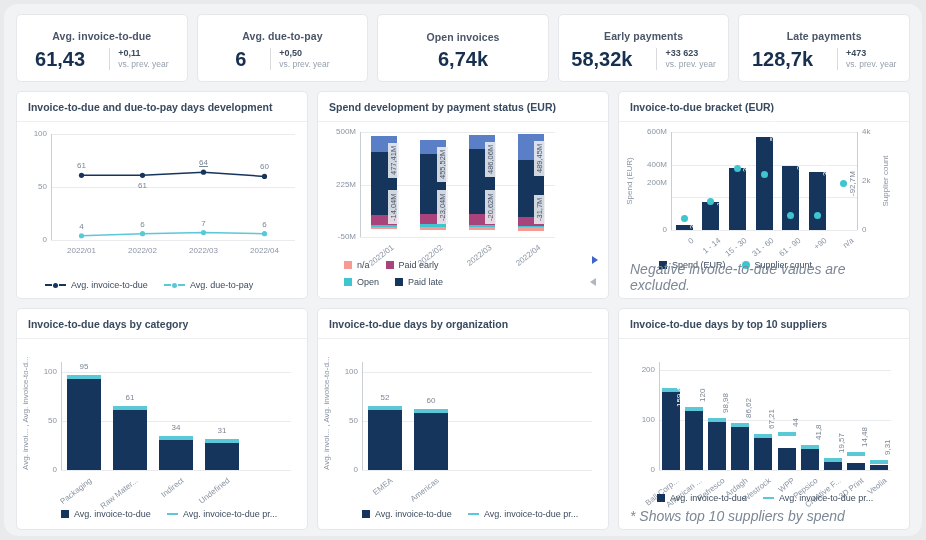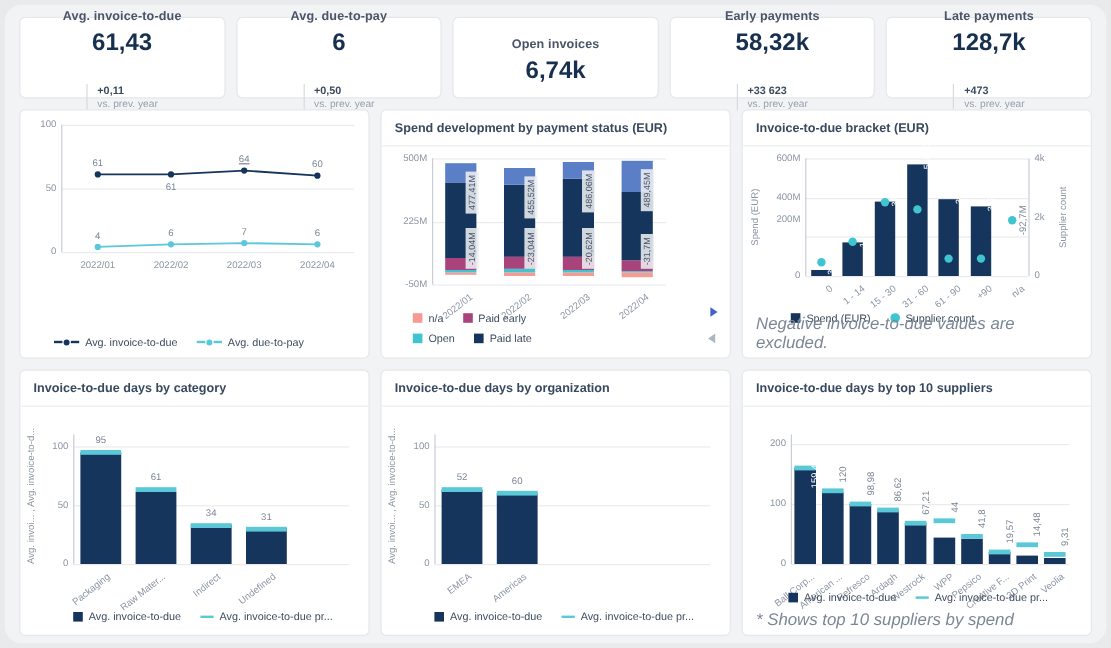--- a/index.html
+++ b/index.html
@@ -23,21 +23,21 @@
     flex: 1; background: #ffffff; border-radius: 5px;
     border: 1px solid #e6e7ea;
     display: flex; flex-direction: column;
     align-items: center; justify-content: center;
     padding-top: 4px;
   }
   .kpi-title {
     font-size: 10.5px; font-weight: bold; color: #4a5568;
     margin-bottom: 6px; letter-spacing: .1px;
   }
-  .kpi-body { display: flex; align-items: center; gap: 24px; flex-direction: column; }
+  .kpi-body { display: flex; align-items: center; gap: 24px; }
   .kpi-value { font-size: 20px; font-weight: bold; color: #17304f; line-height: 1; }
   .kpi-delta { border-left: 1px solid #d8dade; padding-left: 8px; }
   .kpi-delta-v { font-size: 9px; font-weight: bold; color: #3c4a5e; line-height: 1.25; }
   .kpi-delta-l { font-size: 8.5px; color: #96a0ad; line-height: 1.25; }
 
   
   .grid-row { display: flex; gap: 9px; margin-top: 9px; }
   .card {
     flex: 1; background: #ffffff; border-radius: 5px;
     border: 1px solid #e6e7ea;
@@ -157,20 +157,21 @@
           <div class="kpi-delta-v">+473</div>
           <div class="kpi-delta-l">vs. prev. year</div>
         </div>
       </div>
     </div>
   </div>
 
   <div class="grid-row row1">
 
     <div class="card">
+      <div class="card-title">Invoice-to-due and due-to-pay days development</div>
       <div class="card-body" id="plot-development">
           <div class="gridline" style="top: 118px; left: 34px; width: 244px;"></div>
           <div class="tick" style="left: 8px; top: 113px; width: 22px;">0</div>
           <div class="gridline" style="top: 65px; left: 34px; width: 244px;"></div>
           <div class="tick" style="left: 8px; top: 60px; width: 22px;">50</div>
           <div class="gridline" style="top: 12px; left: 34px; width: 244px;"></div>
           <div class="tick" style="left: 8px; top: 7px; width: 22px;">100</div>
           <div class="axisline" style="left: 34px; top: 12px; width: 1px; height: 106px;"></div>
           <svg style="position:absolute;left:0;top:0;width:288px;height:178px;">
             <polyline points="64.5,53.34 125.5,53.34 186.5,50.16 247.5,54.400000000000006" fill="none" stroke="#16355c" stroke-width="1.5"></polyline>

